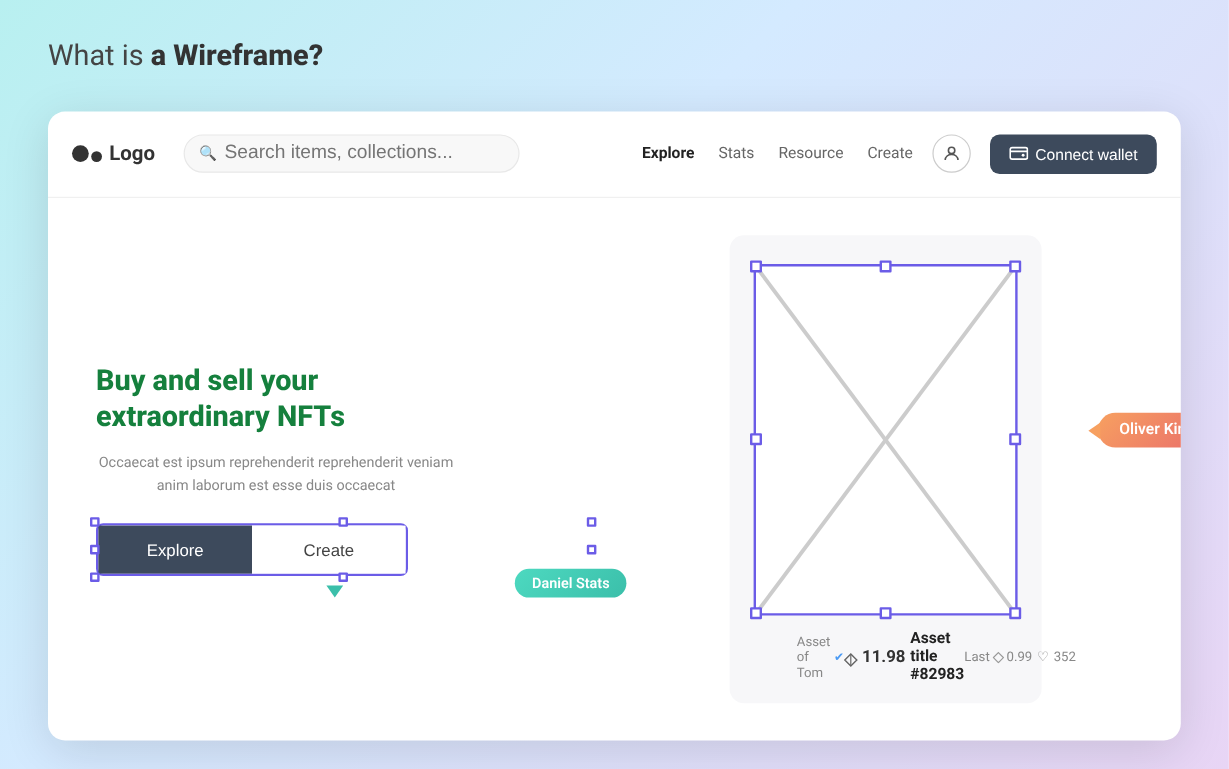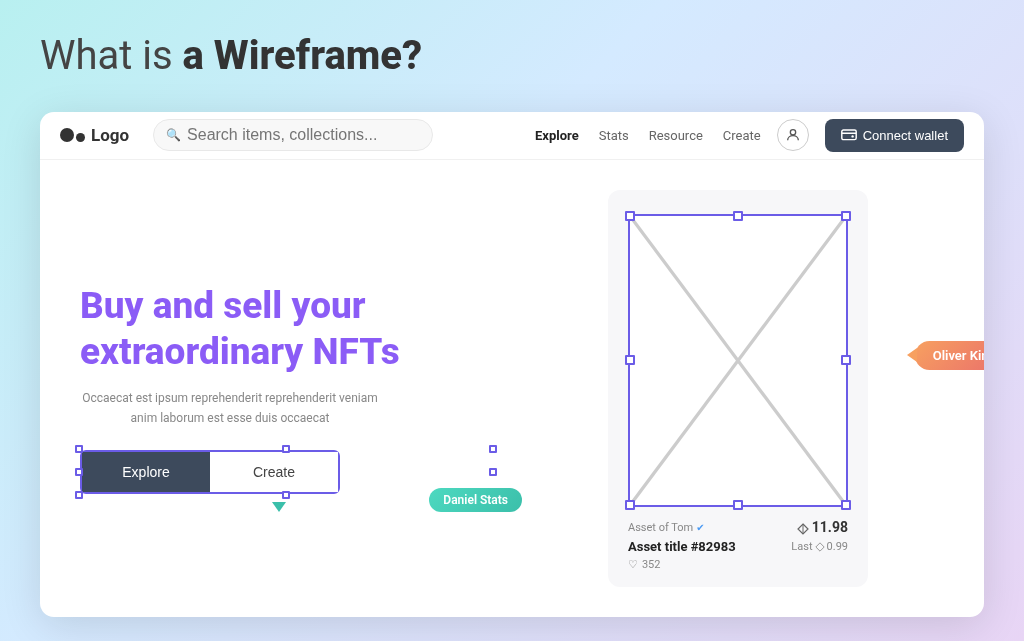--- a/index.html
+++ b/index.html
@@ -8,21 +8,21 @@
       height: 641px;
       overflow: hidden;
       font-family: -apple-system, BlinkMacSystemFont, 'Segoe UI', Roboto, sans-serif;
       background: linear-gradient(135deg, #b8f0f0 0%, #d4eaff 40%, #e8d5f5 100%);
       display: flex;
       flex-direction: column;
       padding: 32px 40px 24px 40px;
     }
 
     .page-title {
-      font-size: 40px;
+      font-size: 24px;
       font-weight: 400;
       color: #444;
       margin-bottom: 32px;
       line-height: 1.2;
     }
     .page-title strong {
       font-weight: 800;
       color: #333;
     }
 
@@ -149,23 +149,23 @@
     }
 
     .hero-left {
       flex: 1;
       display: flex;
       flex-direction: column;
       gap: 14px;
     }
 
     .hero-heading {
-      font-size: 37px;
+      font-size: 24px;
       font-weight: 800;
-      color: #8b5cf6;
+      color: #15803d;
       line-height: 1.25;
     }
 
     .hero-subtitle {
       font-size: 12px;
       color: #888;
       line-height: 1.6;
       max-width: 300px;
       text-align: center;
     }
@@ -294,22 +294,22 @@
     .nft-htr { top: -5px; right: -5px; }
     .nft-hbl { bottom: -5px; left: -5px; }
     .nft-hbr { bottom: -5px; right: -5px; }
     .nft-htm { top: -5px; left: 50%; transform: translateX(-50%); }
     .nft-hbm { bottom: -5px; left: 50%; transform: translateX(-50%); }
     .nft-hml { top: 50%; left: -5px; transform: translateY(-50%); }
     .nft-hmr { top: 50%; right: -5px; transform: translateY(-50%); }
 
     .nft-card-footer {
       display: flex;
-      flex-direction: column;
       gap: 4px;
+      margin-left: 36px;
     }
     .nft-owner-row {
       display: flex;
       justify-content: space-between;
       align-items: center;
     }
     .nft-owner {
       font-size: 11px;
       color: #888;
       display: flex;

